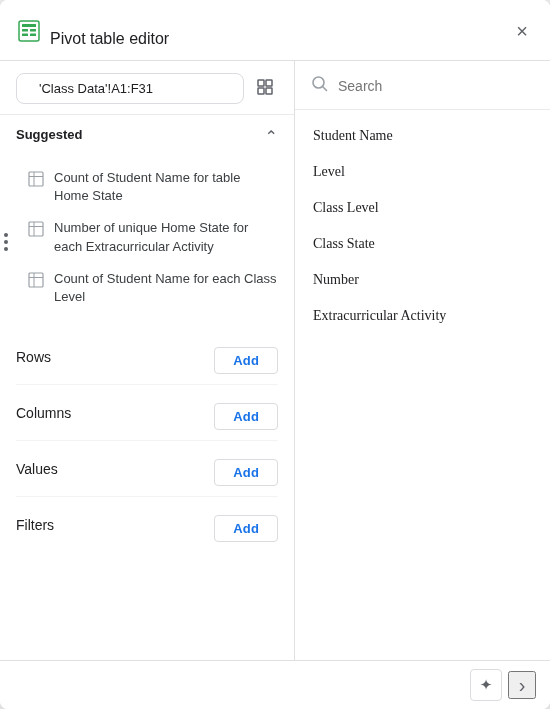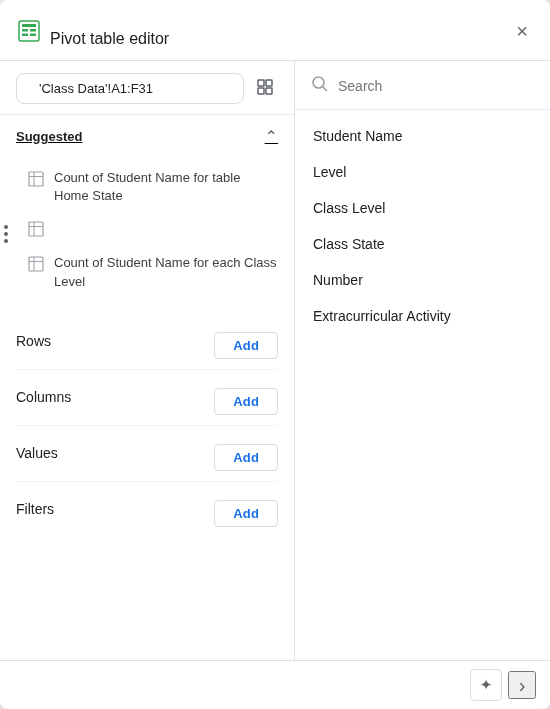--- a/index.html
+++ b/index.html
@@ -95,24 +95,23 @@
     .range-grid-icon {
       margin-left: 8px;
       color: #5f6368;
       cursor: pointer;
       padding: 4px;
     }
 
     
     .suggested-header {
       display: flex;
-      align-items: center;
+      align-items: flex-start;
       justify-content: space-between;
       padding: 12px 16px 8px 16px;
-      text-decoration: underline;
     }
     .suggested-label {
       font-size: 13px;
       font-weight: 600;
       color: #202124;
     }
     .chevron-up {
       color: #5f6368;
       font-size: 16px;
       cursor: pointer;
@@ -215,20 +214,21 @@
       outline: none;
       font-size: 14px;
       color: #9aa0a6;
       flex: 1;
       background: transparent;
     }
     .field-list {
       padding: 8px 0;
       overflow-y: auto;
       flex: 1;
+      font-family: Liberation Serif, serif;
     }
     .field-item {
       padding: 10px 18px;
       font-size: 14px;
       color: #202124;
       cursor: pointer;
       border-radius: 2px;
     }
 
     
@@ -338,20 +338,21 @@
         </div>
 
         <div class="suggested-item" style="padding-left:24px;">
           <div class="suggested-item-icon">
             <svg class="table-icon-svg" viewBox="0 0 16 16" fill="none">
               <rect x="1" y="1" width="14" height="14" rx="1" stroke="#9aa0a6" stroke-width="1.2"></rect>
               <line x1="1" y1="5.5" x2="15" y2="5.5" stroke="#9aa0a6" stroke-width="1"></line>
               <line x1="6" y1="1" x2="6" y2="15" stroke="#9aa0a6" stroke-width="1"></line>
             </svg>
           </div>
+          <span class="suggested-item-text">Number of unique Home State for each Extracurricular Activity</span>
         </div>
 
         <div class="suggested-item" style="padding-left:24px;">
           <div class="suggested-item-icon">
             <svg class="table-icon-svg" viewBox="0 0 16 16" fill="none">
               <rect x="1" y="1" width="14" height="14" rx="1" stroke="#9aa0a6" stroke-width="1.2"></rect>
               <line x1="1" y1="5.5" x2="15" y2="5.5" stroke="#9aa0a6" stroke-width="1"></line>
               <line x1="6" y1="1" x2="6" y2="15" stroke="#9aa0a6" stroke-width="1"></line>
             </svg>
           </div>

